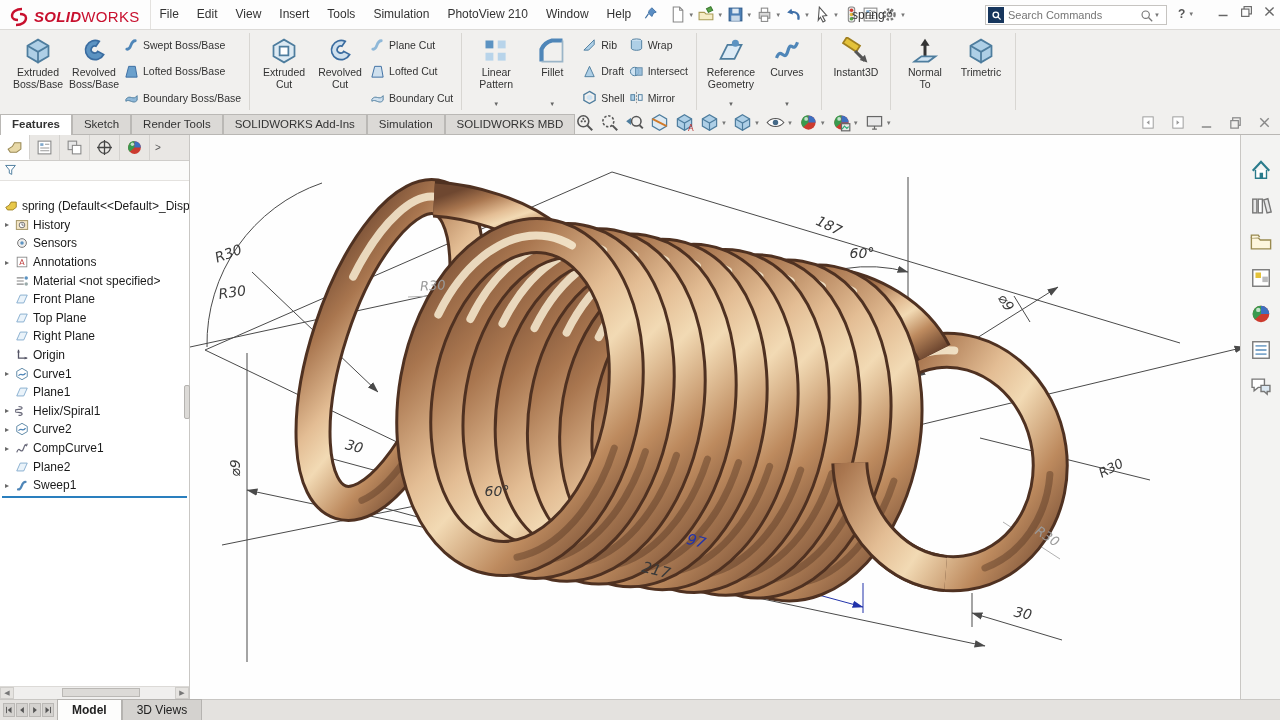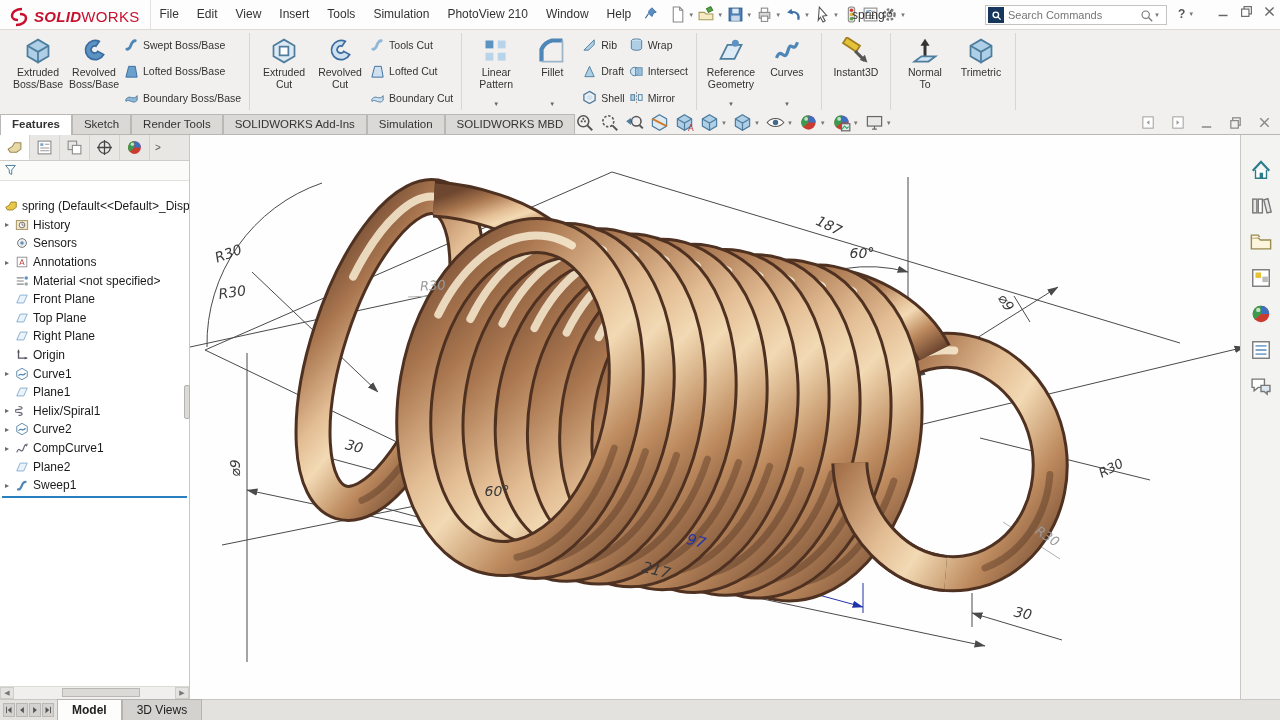--- a/index.html
+++ b/index.html
@@ -301,21 +301,21 @@
           <div class="rlabel">Revolved
 Cut</div>
         </div>
         <div class="rstack">
           <div class="rrow">
             <span style="display: inline-flex;">
               <svg width="15" height="15" viewBox="0 0 16 16">
                 <path d="M3 13c5.5 1 3-9 9-9" fill="none" stroke="#8fb8d8" stroke-width="3" stroke-linecap="round"></path>
               </svg>
             </span>
-            <span class="rlabel">Tools Cut</span>
+            <span class="rlabel">Plane Cut</span>
           </div>
           <div class="rrow">
             <span style="display: inline-flex;">
               <svg width="15" height="15" viewBox="0 0 16 16">
                 <path d="M5 2.5h7L14 14H2z" fill="#cfe0ee" stroke="#3a6ca0"></path>
               </svg>
             </span>
             <span class="rlabel">Lofted Cut</span>
           </div>
           <div class="rrow">

